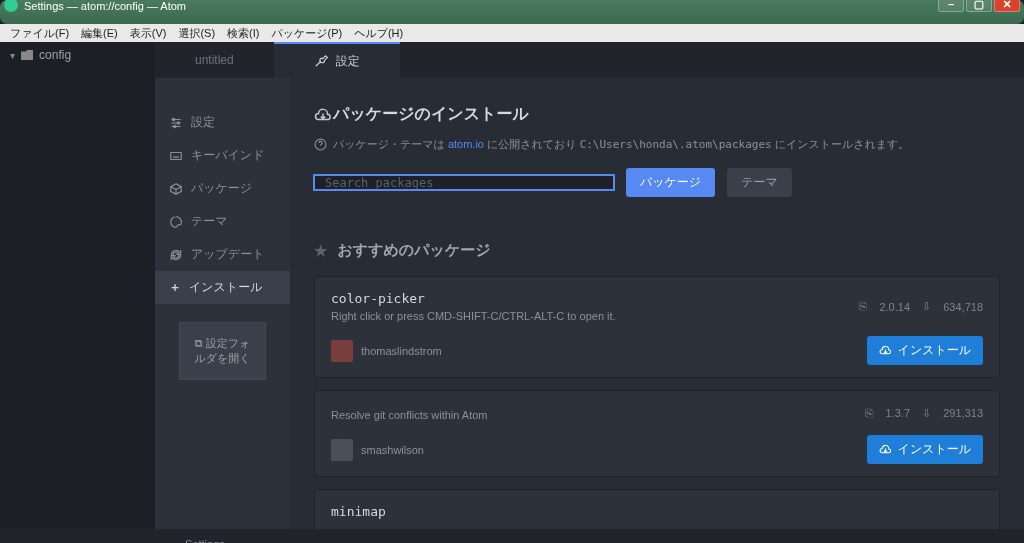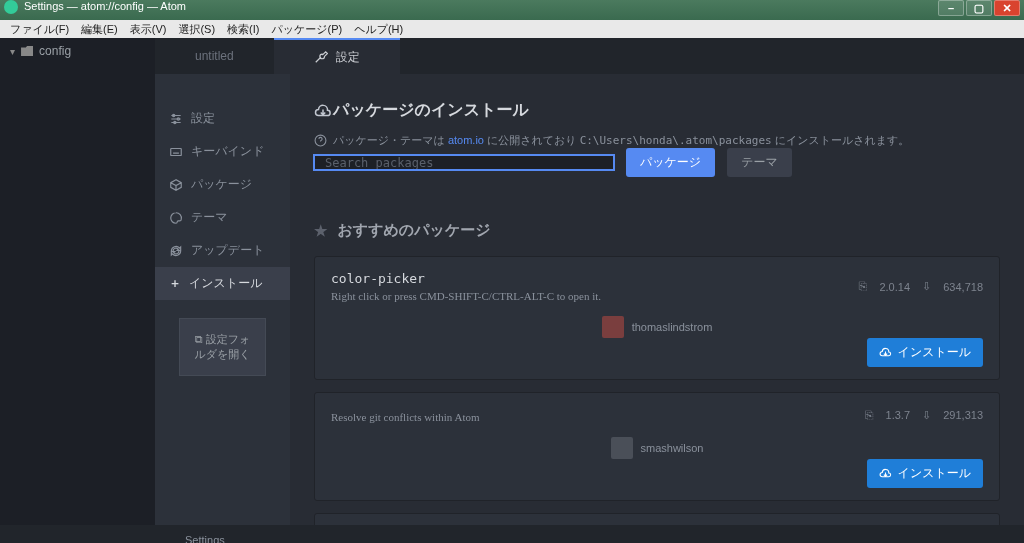--- a/index.html
+++ b/index.html
@@ -1,19 +1,19 @@
 <!DOCTYPE html>
 <html><head>
 <meta charset="utf-8">
 <style>
 * { box-sizing: border-box; margin: 0; padding: 0; font-family: "Segoe UI", Arial, sans-serif; }
 body { width: 1024px; height: 543px; background: #1e2127; overflow: hidden; font-size: 12px; }
 
 
-.titlebar { height: 20px; background: linear-gradient(#4b7a5e,#3a6a4f); display: flex; align-items: flex-start; padding: 0 4px; color: #fff; font-size: 11px; }
+.titlebar { height: 20px; background: linear-gradient(#4b7a5e,#3a6a4f); display: flex; align-items: flex-end; padding: 12px 4px; color: #fff; font-size: 11px; border-radius: 7px; }
 .titlebar .icon { width: 14px; height: 14px; border-radius: 50%; background: #3c9; margin-right: 6px; }
 .winbtns { margin-left: auto; display: flex; gap: 2px; }
 .winbtn { width: 26px; height: 16px; display: flex; align-items: center; justify-content: center; color: #fff; font-weight: bold; border: 1px solid rgba(255,255,255,.3); background: rgba(255,255,255,.1); border-radius: 2px; }
 .winbtn.close { background: #d9432e; }
 
 
 .menubar { height: 18px; background: #e9e9e9; display: flex; align-items: center; padding: 0 4px; font-size: 11px; color: #222; }
 .menuitem { padding: 0 6px; cursor: default; }
 
 
@@ -34,38 +34,38 @@
 .body { display: flex; flex: 1; overflow: auto; }
 .settings-nav { width: 135px; background: #2c313a; display: flex; flex-direction: column; padding-top: 28px; }
 .navitem { display: flex; align-items: center; gap: 8px; padding: 8px 14px; color: #8a919c; font-size: 12px; cursor: default; }
 .navitem.active { background: #3a3f4b; color: #d6d9de; }
 .navitem svg,.navitem .ico { width: 14px; height: 14px; flex-shrink:0; }
 .openfolder { margin: 18px 24px; padding: 13px; background: #3a3f4b; color: #9aa0a6; text-align: center; font-size: 11px; border:1px solid #444a55; }
 
 
 .content { flex: 1; padding: 26px 24px 0 24px; color: #c2c7d0; overflow: auto; }
 .section-h { display: flex; align-items: center; gap: 1px; font-size: 16px; font-weight: bold; margin-bottom: 12px; color:#d6d9de; }
-.help { font-size: 11px; color: #8a919c; display:flex; align-items:center; gap:6px; }
+.help { font-size: 11px; color: #8a919c; margin-bottom: 16px; display:flex; align-items:center; gap:6px; }
 .help a { color: #568af2; }
 .searchrow { display: flex; gap: 12px; align-items: center; margin-bottom: 44px; }
 .searchbox { flex: 0 0 300px; height: 15px; background: #1d2026; border: 1px solid #568af2; outline:1px solid #568af2; color: #c2c7d0; padding: 0 10px; font-size: 12px; font-family: monospace; }
 .searchbox::placeholder { color: #5a606b; }
 .pillbtn { padding: 6px 14px; font-size: 12px; color: #fff; background: #568af2; border-radius: 3px; cursor:default; }
 .pillbtn.ghost { background: #3a3f4b; color: #9aa0a6; }
 
 .featured-h { display:flex; align-items:center; gap:10px; font-size:15px; font-weight:bold; color:#a1a6af; margin-bottom:16px; }
 .star { color:#5c616c; }
 
 .card { background: #2c313a; border: 1px solid #202329; border-radius: 3px; padding: 14px 16px 12px; margin-bottom: 12px; }
 .cardtop { display:flex; }
 .cardleft { flex:1; }
 .pkg { color:#d6d9de; font-size:13px; font-family: monospace; }
-.desc { color:#8a919c; font-size:11px; margin-top:4px; font-family: Liberation Serif, serif; }
+.desc { color:#8a919c; font-size:11px; margin-top:4px; font-family: Liberation Sans, sans-serif; }
 .meta { display:flex; gap:12px; color:#7d838e; font-size:11px; align-items:center; font-family: monospace; }
-.cardbot { display:flex; align-items:center; margin-top:14px;flex-direction:column; }
+.cardbot { display:flex; align-items:center; margin-top:14px; }
 .author { display:flex; align-items:center; gap:8px; color:#8a919c; font-size:11px; font-family: monospace; }
 .avatar { width:22px; height:22px; background:#7a3e3e; border-radius:2px; }
 .avatar.b { background:#4a4f58; }
 .installbtn { margin-left:auto; background:#1f7ed8; color:#fff; padding:6px 12px; border-radius:3px; font-size:12px; display:flex; align-items:center; gap:6px; cursor:default; }
 
 .statusbar { height:29px; background:#21252b; color:#8a919c; font-size:11px; padding:0 20px 0 185px; display:flex; align-items:center; }
 
 svg { display:block; }
 </style>
 </head>

